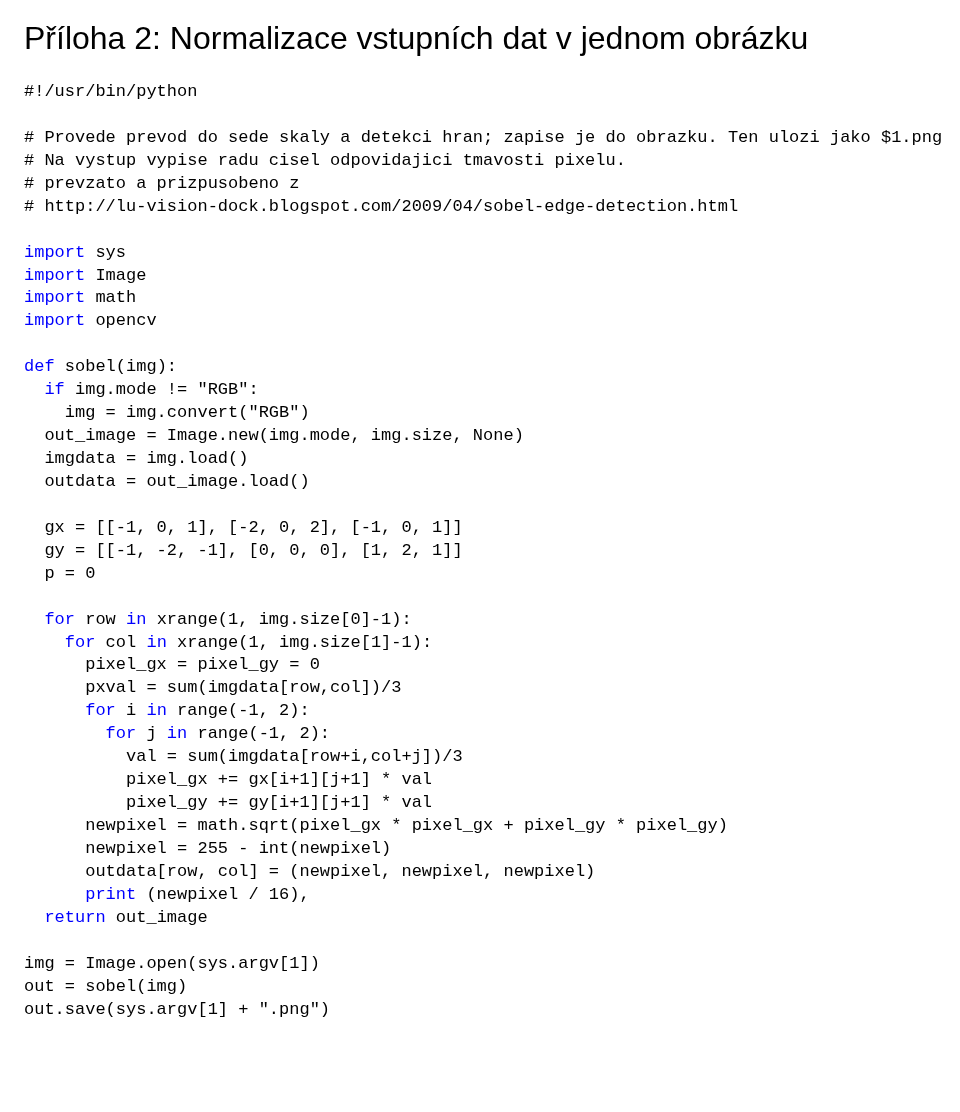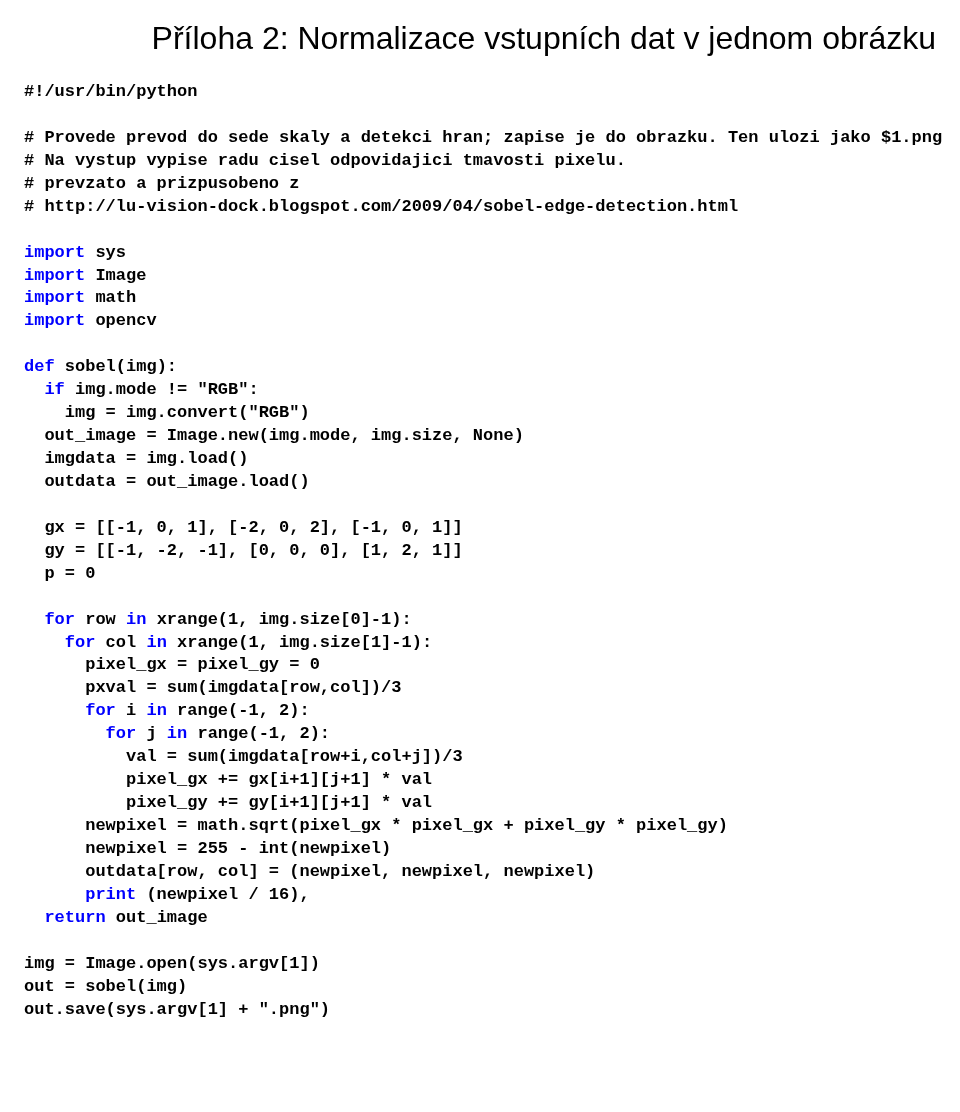--- a/index.html
+++ b/index.html
@@ -8,29 +8,27 @@
       font-family: Arial, Helvetica, sans-serif;
       background: #fff;
       color: #000;
       width: 960px;
       box-sizing: border-box;
     }
     h1 {
       font-size: 32px;
       font-weight: normal;
       margin: 0 0 24px 0;
-      text-align: right;
     }
     pre {
       font-family: Consolas, "Courier New", monospace;
       font-size: 17px;
       line-height: 1.35;
       white-space: pre;
       margin: 0;
-      font-weight: bold;
     }
     .kw { color: #0000ff; }
   </style>
 </head>
 <body>
 
 <h1>Příloha 2: Normalizace vstupních dat v jednom obrázku</h1>
 
 <pre><span>#!/usr/bin/python</span>
 <span></span>

